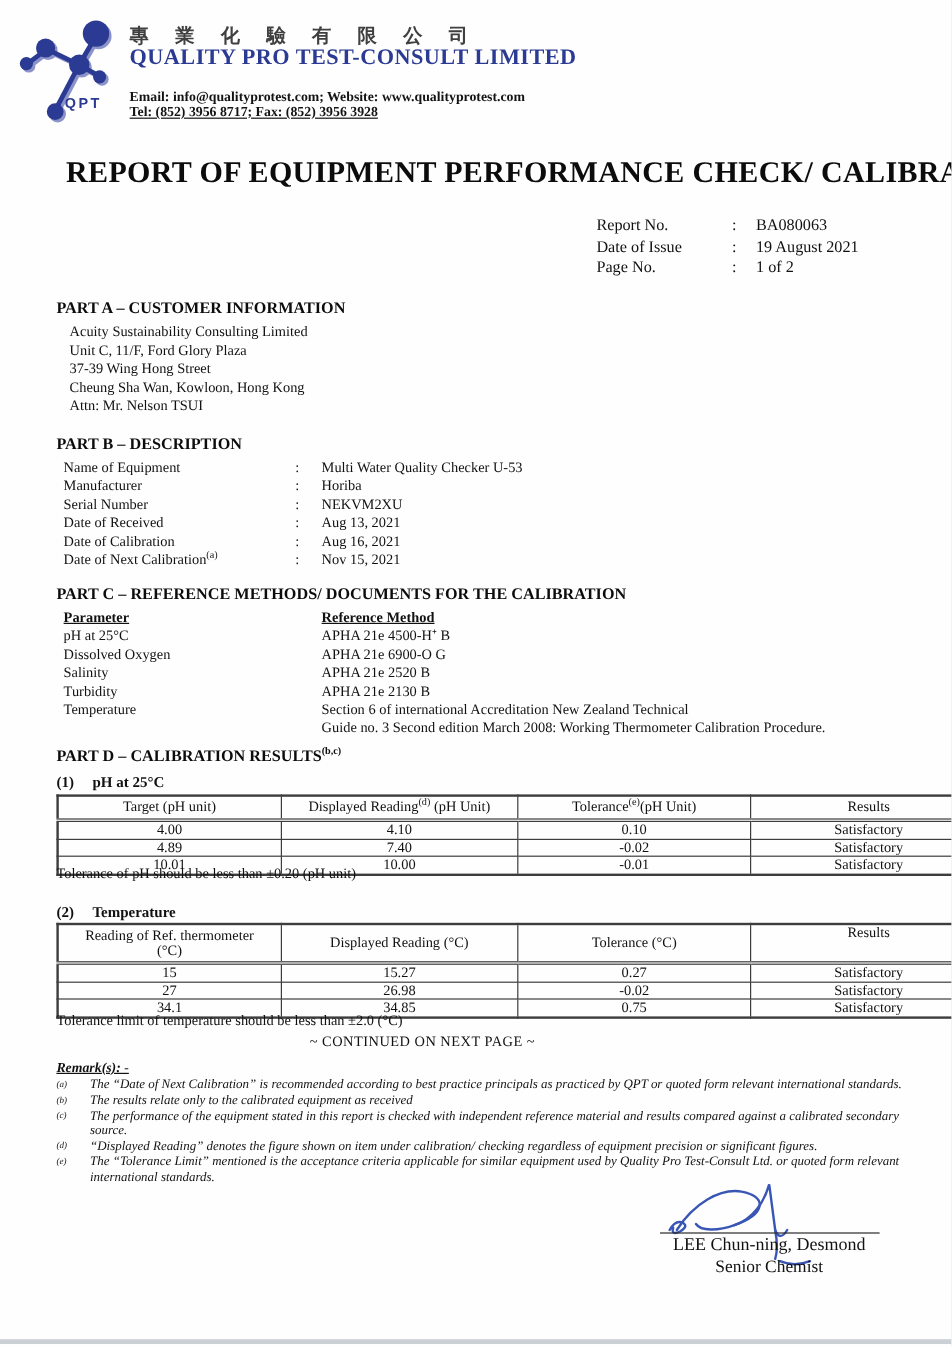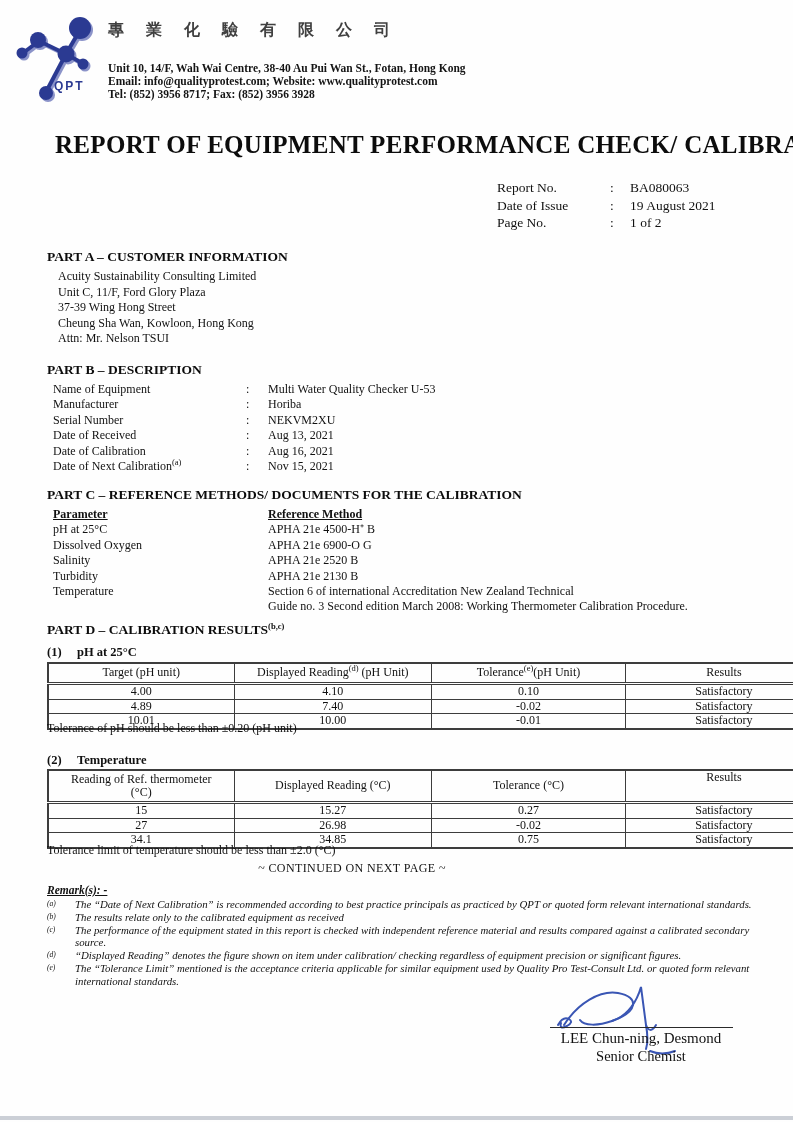--- a/index.html
+++ b/index.html
@@ -84,23 +84,23 @@
           <circle cx="14" cy="45" r="5.5"></circle>
         <circle cx="58" cy="46" r="8.5"></circle>
           <circle cx="75" cy="56" r="5.5"></circle>
           <circle cx="38" cy="85" r="7"></circle>
       </g>
       <text x="46" y="82" font-family="Liberation Sans, sans-serif" font-size="12" font-weight="bold" letter-spacing="2" fill="#2b3a92">QPT</text>
     </svg>
   </div>
 
   <div class="abs cn-name" style="left:108px; top:20px;">專 業 化 驗 有 限 公 司</div>
-  <div class="abs hdr-line" style="left:108px; top:62px;">Unit 10, 14/F, Wah Wai Centre, 38-40 Au Pui Wan St., Fotan, Hong Kong</div>
+  <div class="abs en-name" style="left:108px; top:38px;">QUALITY PRO TEST-CONSULT LIMITED</div>
   <div class="abs hdr-line" style="left:108px; top:75px;">Email: info@qualityprotest.com; Website: www.qualityprotest.com</div>
-  <div class="abs hdr-line" style="left:108px; top:88px;">Tel: (852) 3956 8717; Fax: (852) 3956 3928</div>
+  <div class="abs hdr-line" style="left:108px; top:88px;text-decoration:underline;">Tel: (852) 3956 8717; Fax: (852) 3956 3928</div>
 
   <div class="abs doc-title" style="left:55px; top:131px;">REPORT OF EQUIPMENT PERFORMANCE CHECK/ CALIBRATION</div>
 
   <div class="abs meta-grid" style="left:497px; top:179px;">
     <span>Report No.</span>
     <span>:</span>
     <span>BA080063</span>
     <span>Date of Issue</span>
     <span>:</span>
     <span>19 August 2021</span>

